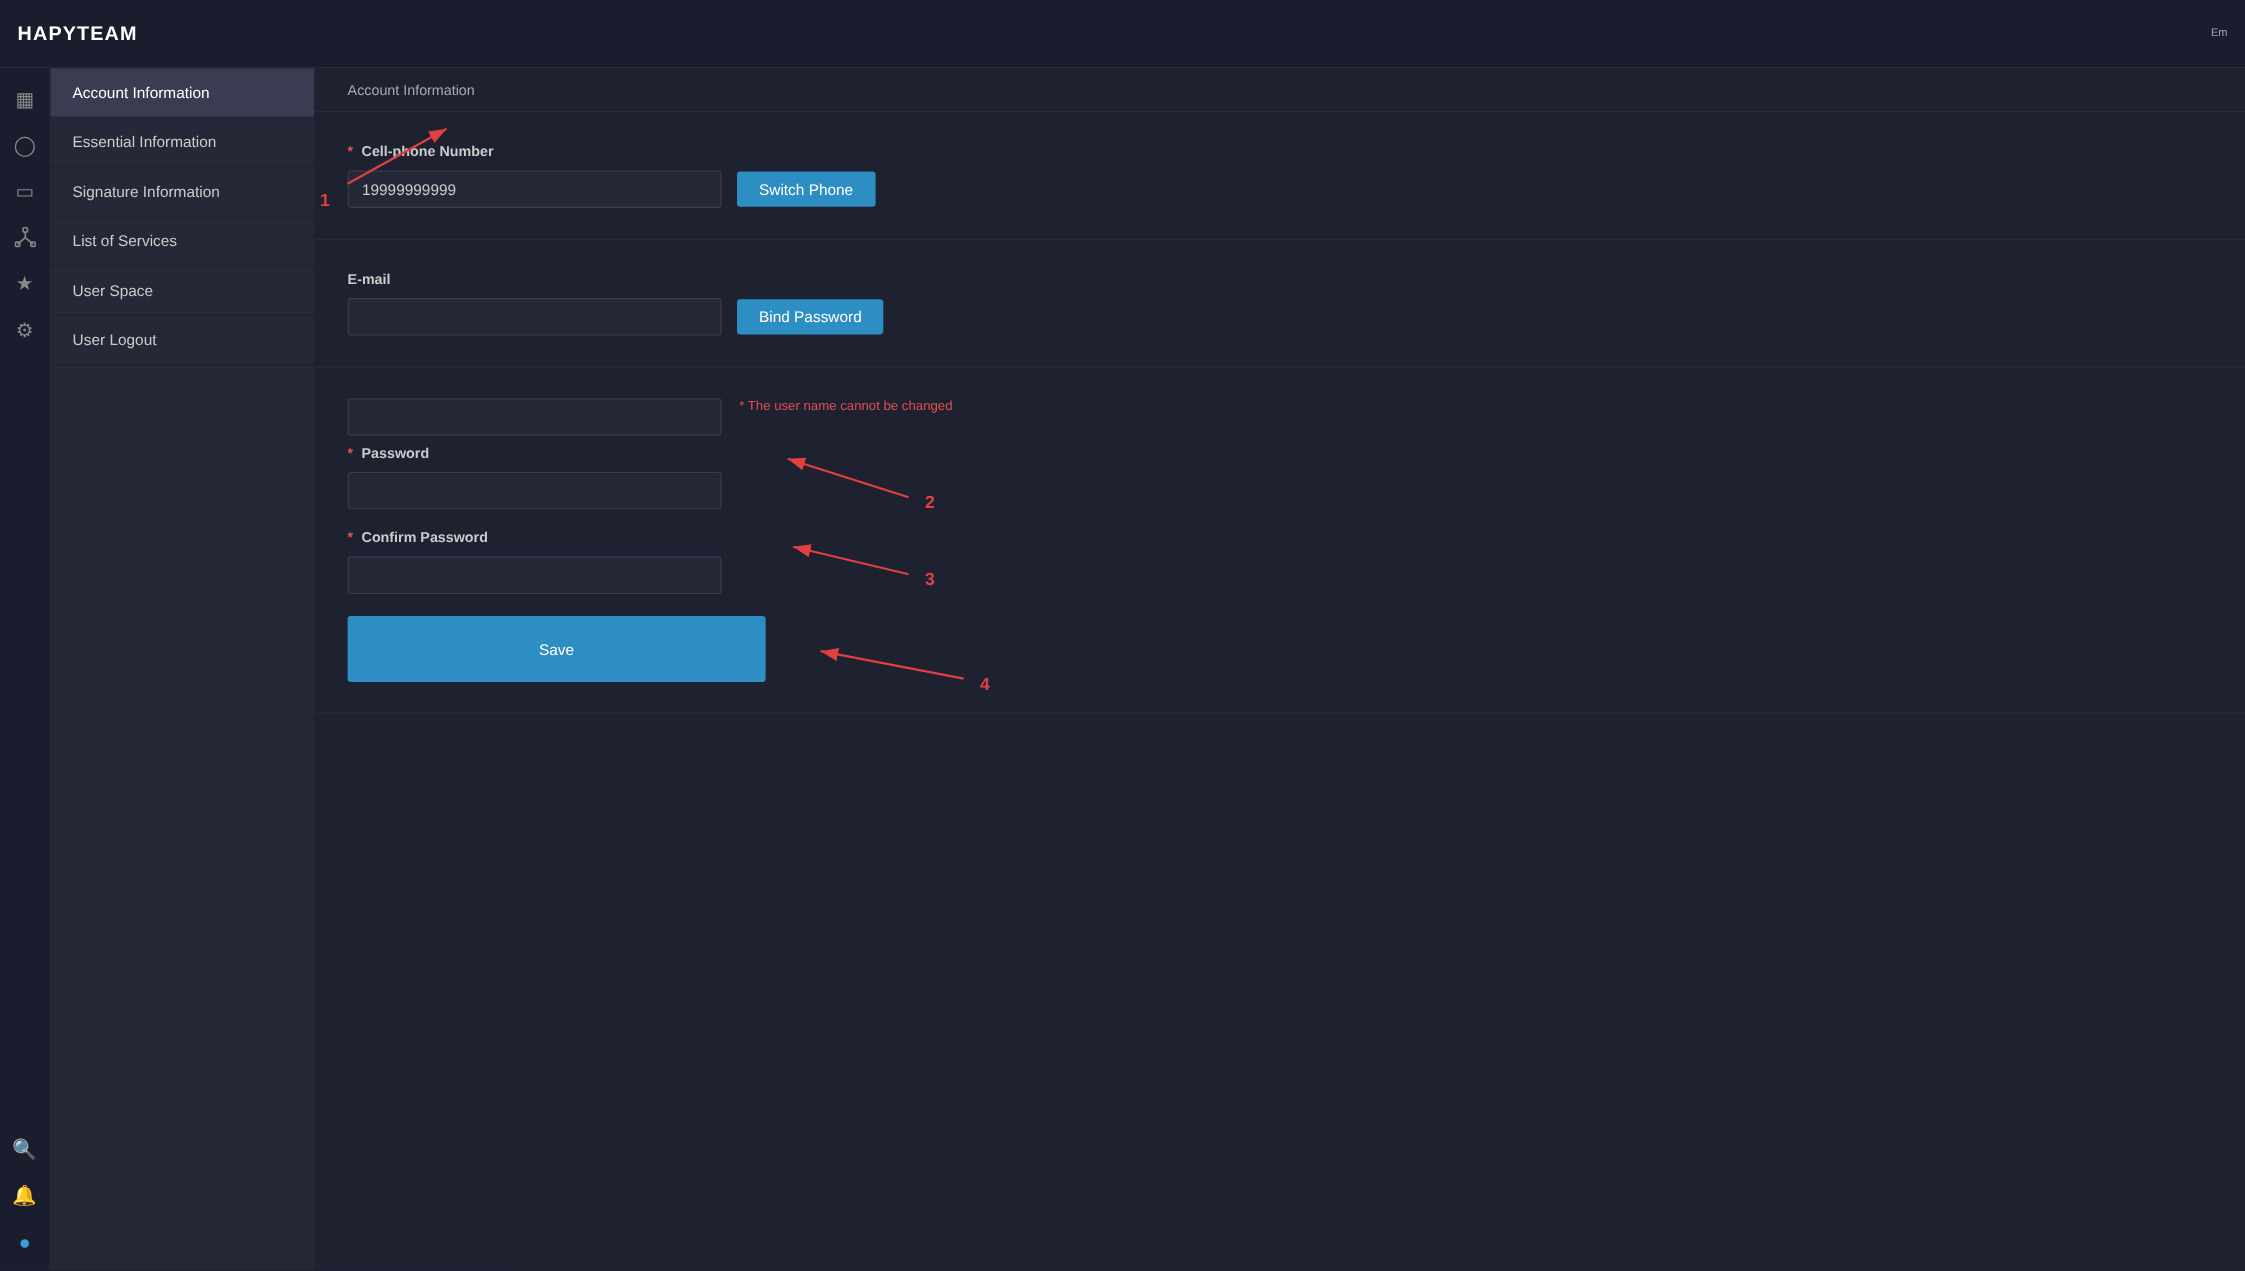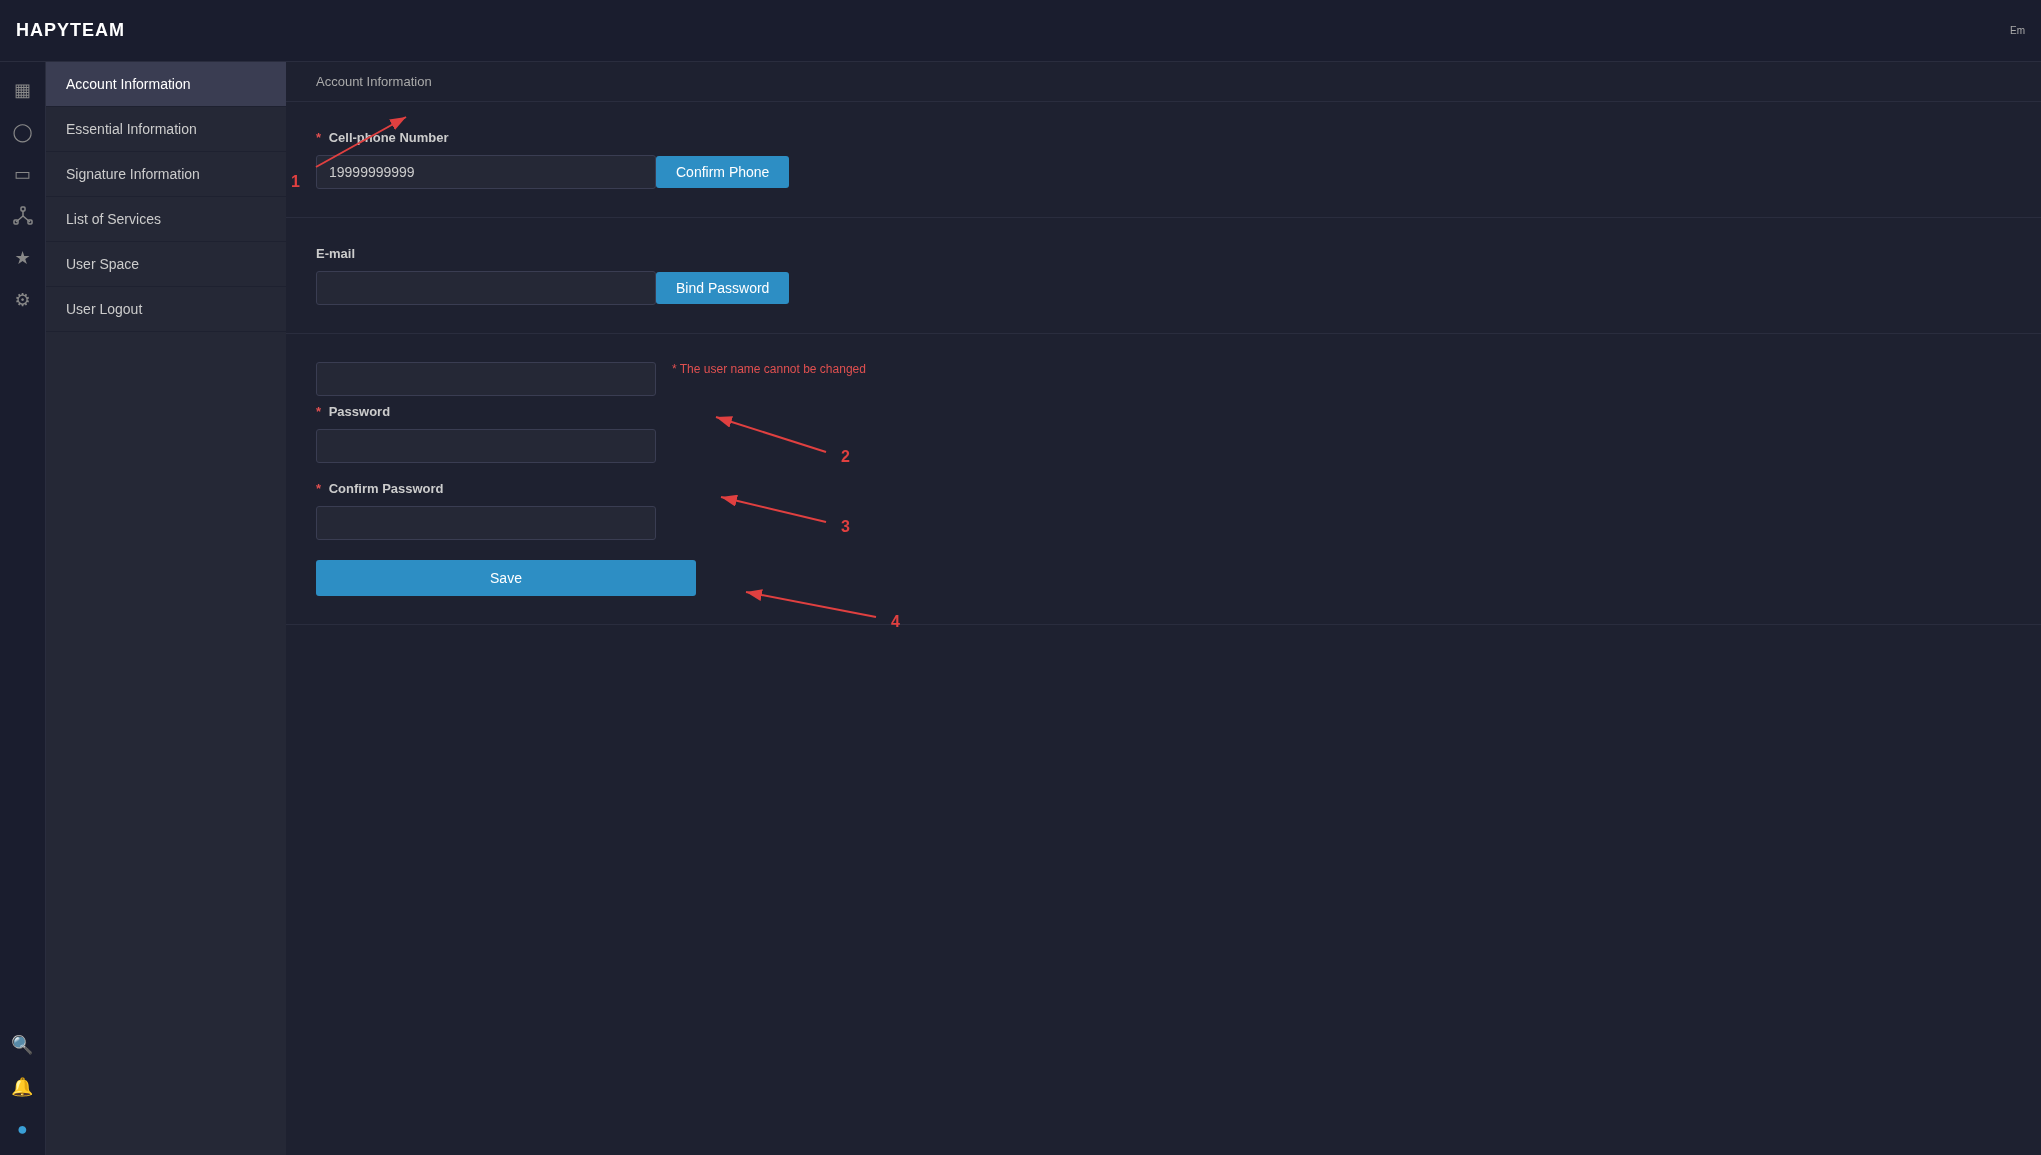--- a/index.html
+++ b/index.html
@@ -113,20 +113,21 @@
       margin-bottom: 10px;
       font-weight: bold;
     }
     .field-label .required {
       color: #e05050;
       margin-right: 4px;
     }
     .field-row {
       display: flex;
       align-items: center;
+      gap: 14px;
     }
     .text-input {
       background: #252836;
       border: 1px solid #3a3d52;
       color: #ccc;
       padding: 8px 12px;
       font-size: 14px;
       border-radius: 3px;
       width: 340px;
       outline: none;
@@ -138,21 +139,21 @@
       padding: 8px 20px;
       font-size: 14px;
       border-radius: 3px;
       cursor: pointer;
       white-space: nowrap;
     }
     .btn-save {
       background: #2d8ec4;
       color: #fff;
       border: none;
-      padding: 10px;
+      padding: 22px;
       font-size: 14px;
       border-radius: 3px;
       cursor: pointer;
       width: 380px;
       margin-top: 20px;
     }
     .hint-text {
       color: #e05050;
       font-size: 12px;
       margin-left: 6px;
@@ -237,21 +238,21 @@
       <text x="605" y="565" fill="#e04040" font-size="16" font-weight="bold">4</text>
     </svg>
 
     <div class="section">
       <div class="field-label">
         <span class="required">*</span>
         <span>Cell-phone Number</span>
       </div>
       <div class="field-row">
         <input class="text-input" type="text" value="19999999999" style="">
-        <button class="btn-blue">Confirm Phone</button>
+        <button class="btn-blue">Switch Phone</button>
       </div>
     </div>
 
     <div class="section">
       <div class="field-label">
         <span>E-mail</span>
       </div>
       <div class="field-row">
         <input class="text-input" type="text" value="" style="">
         <button class="btn-blue">Bind Password</button>

